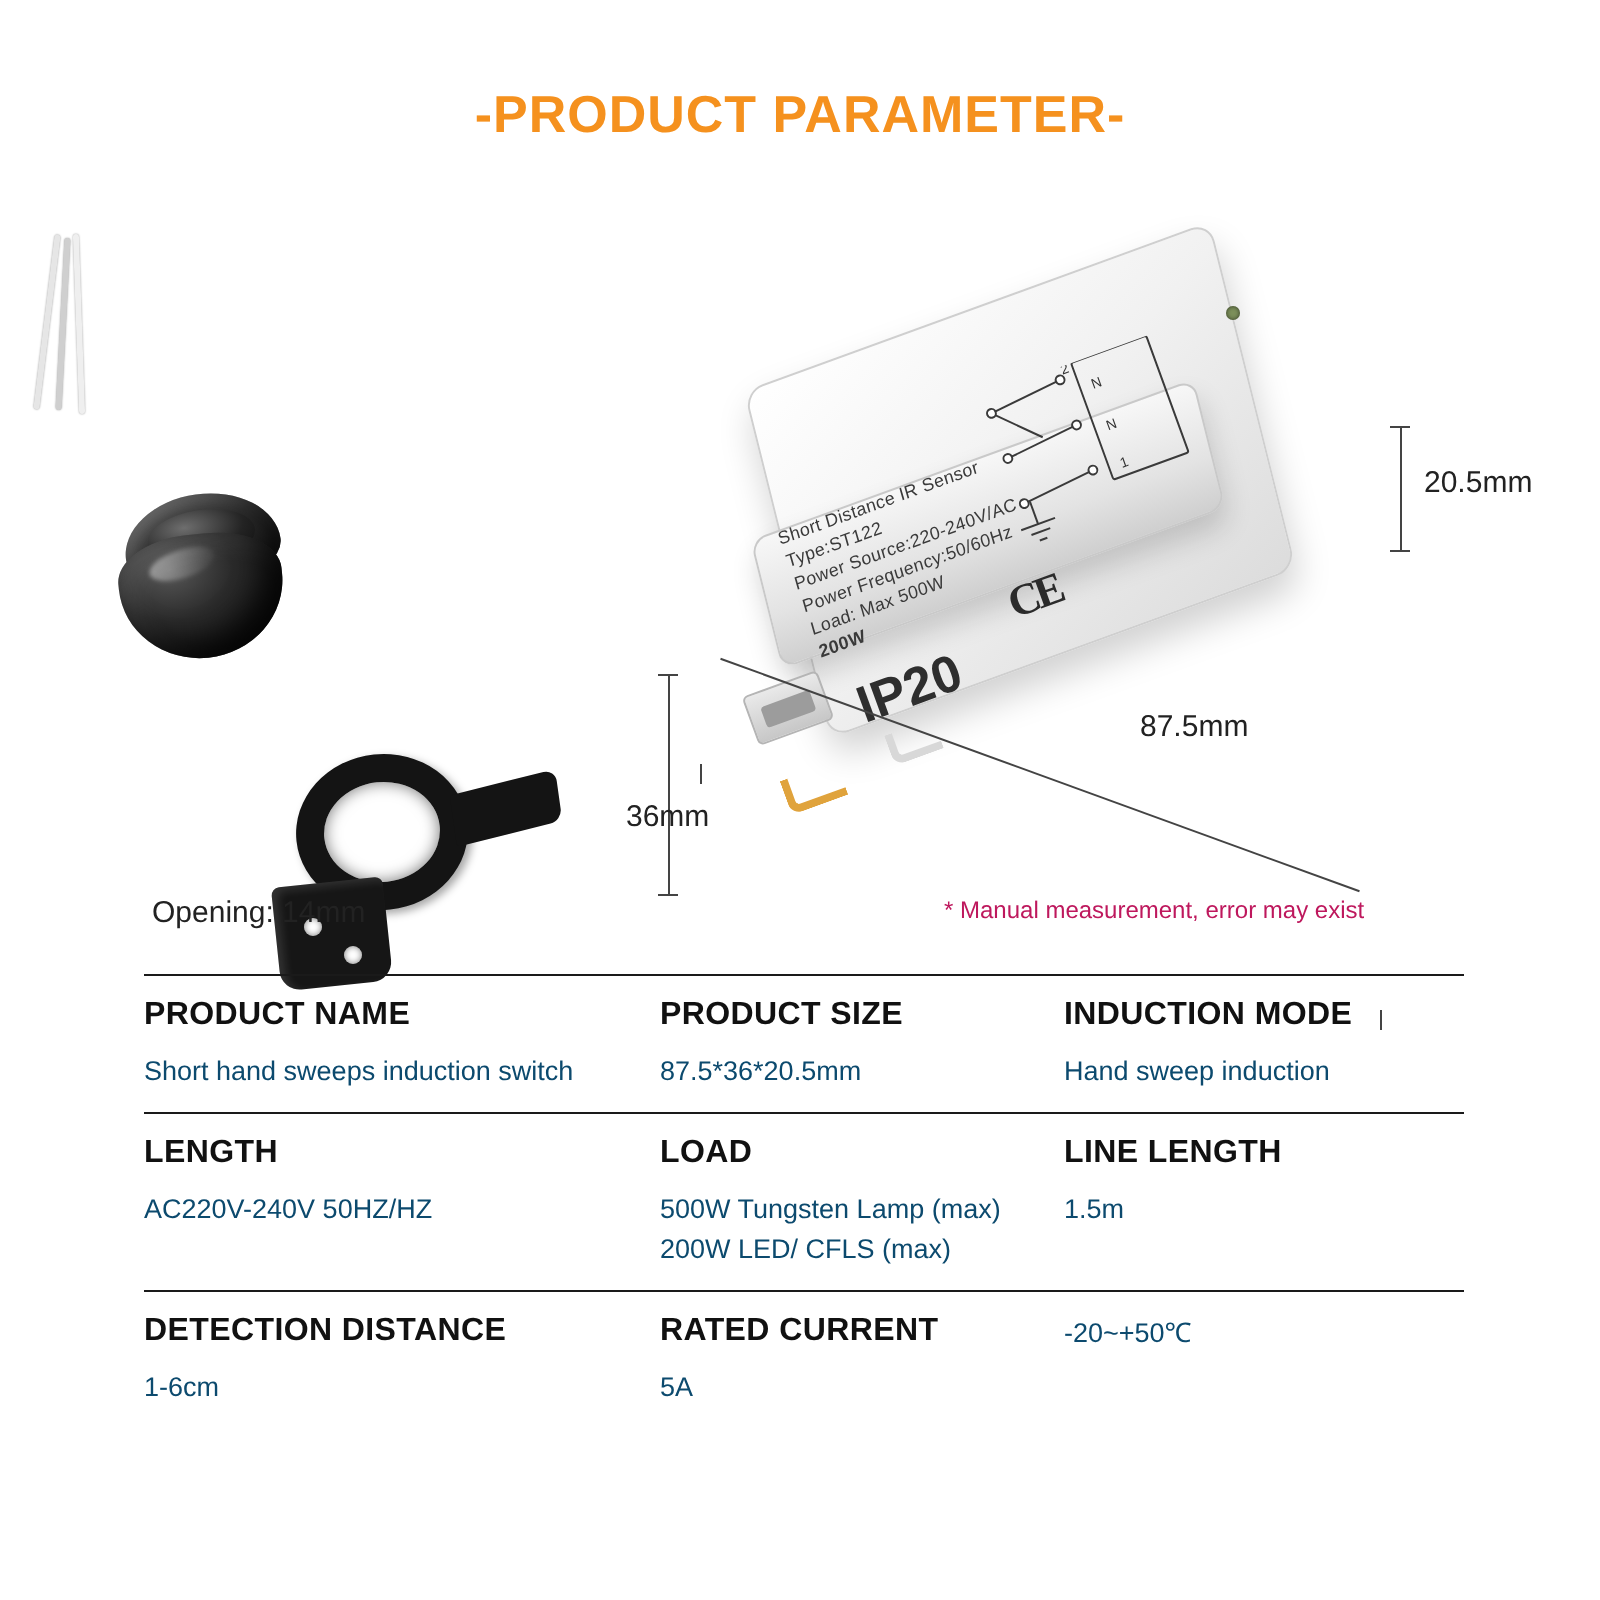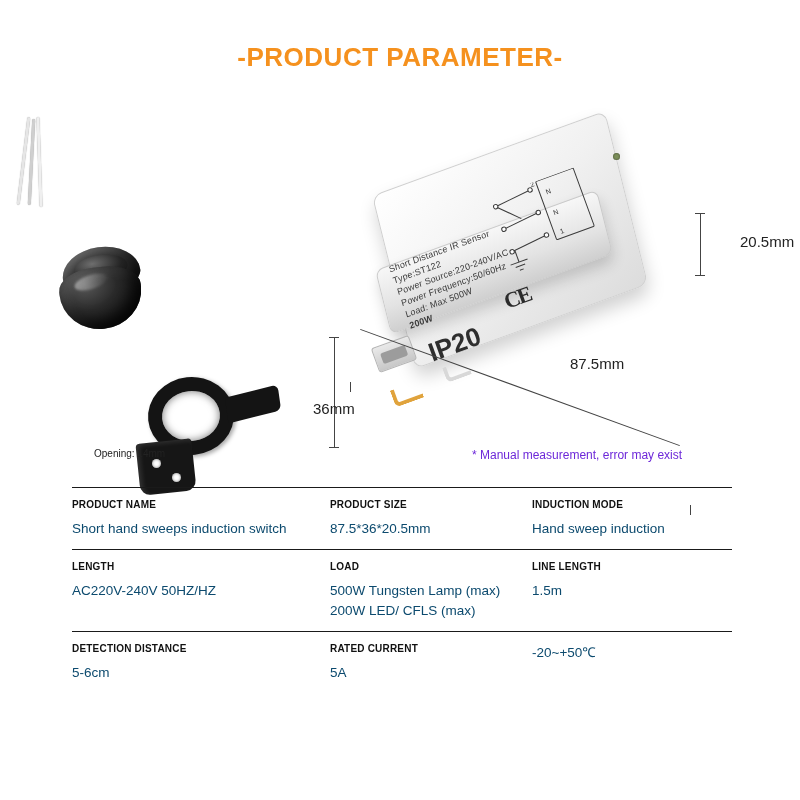--- a/index.html
+++ b/index.html
@@ -263,29 +263,29 @@
   }
 
   
   .dim {
     position: absolute;
     font-size: 15px;
     color: #222;
     font-family: "Liberation Sans", sans-serif;
   }
   .dim-87 { left: 570px; top: 355px; }
-  .dim-205 { left: 712px; top: 233px; margin-left: 28px; }
+  .dim-205 { left: 712px; top: 233px; }
   .dim-36 { left: 313px; top: 400px; }
-  .opening { left: 94px; top: 448px; font-size: 10px; }
+  .opening { left: 76px; top: 448px; font-size: 15px; }
   .note {
     position: absolute;
     left: 472px;
     top: 448px;
     font-size: 12px;
-    color: #6d28d9;
+    color: #be185d;
     font-family: "Liberation Sans", sans-serif;
   }
 
   .dimline { position: absolute; background: #444; }
   .dimline.h { height: 1px; }
   .dimline.v { width: 1px; }
   .tick { position: absolute; background: #444; }
   .tick.v { width: 1px; height: 10px; }
   .tick.h { height: 1px; width: 10px; }
 
@@ -298,21 +298,21 @@
   }
   .spec-row {
     display: grid;
     grid-template-columns: 258px 202px 200px;
     border-top: 1px solid #1a1a1a;
     padding: 11px 0 10px 0;
   }
   .spec-row.first { border-top: 1px solid #1a1a1a; }
   .spec-cell { padding-right: 8px; }
   .spec-head {
-    font-size: 10px;
+    font-size: 16px;
     font-weight: bold;
     letter-spacing: .2px;
     margin-bottom: 9px;
     color: #111;
   }
   .spec-val {
     font-size: 13.5px;
     color: #0c4a6e;
     line-height: 20px;
   }
@@ -440,21 +440,21 @@
     </div>
     <div class="spec-cell">
       <div class="spec-head">LINE LENGTH</div>
       <div class="spec-val">1.5m</div>
     </div>
   </div>
 
   <div class="spec-row">
     <div class="spec-cell">
       <div class="spec-head">DETECTION DISTANCE</div>
-      <div class="spec-val">5-6cm</div>
+      <div class="spec-val">1-6cm</div>
     </div>
     <div class="spec-cell">
       <div class="spec-head">RATED CURRENT</div>
       <div class="spec-val">5A</div>
     </div>
     <div class="spec-cell">
       <div class="spec-val">-20~+50℃</div>
     </div>
   </div>
 

